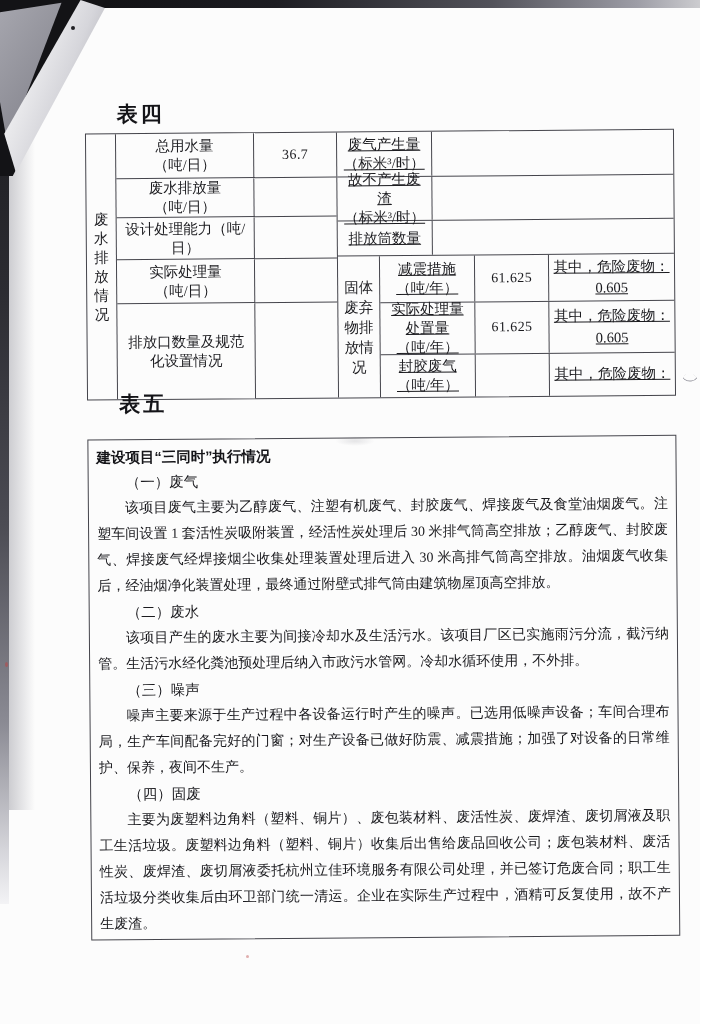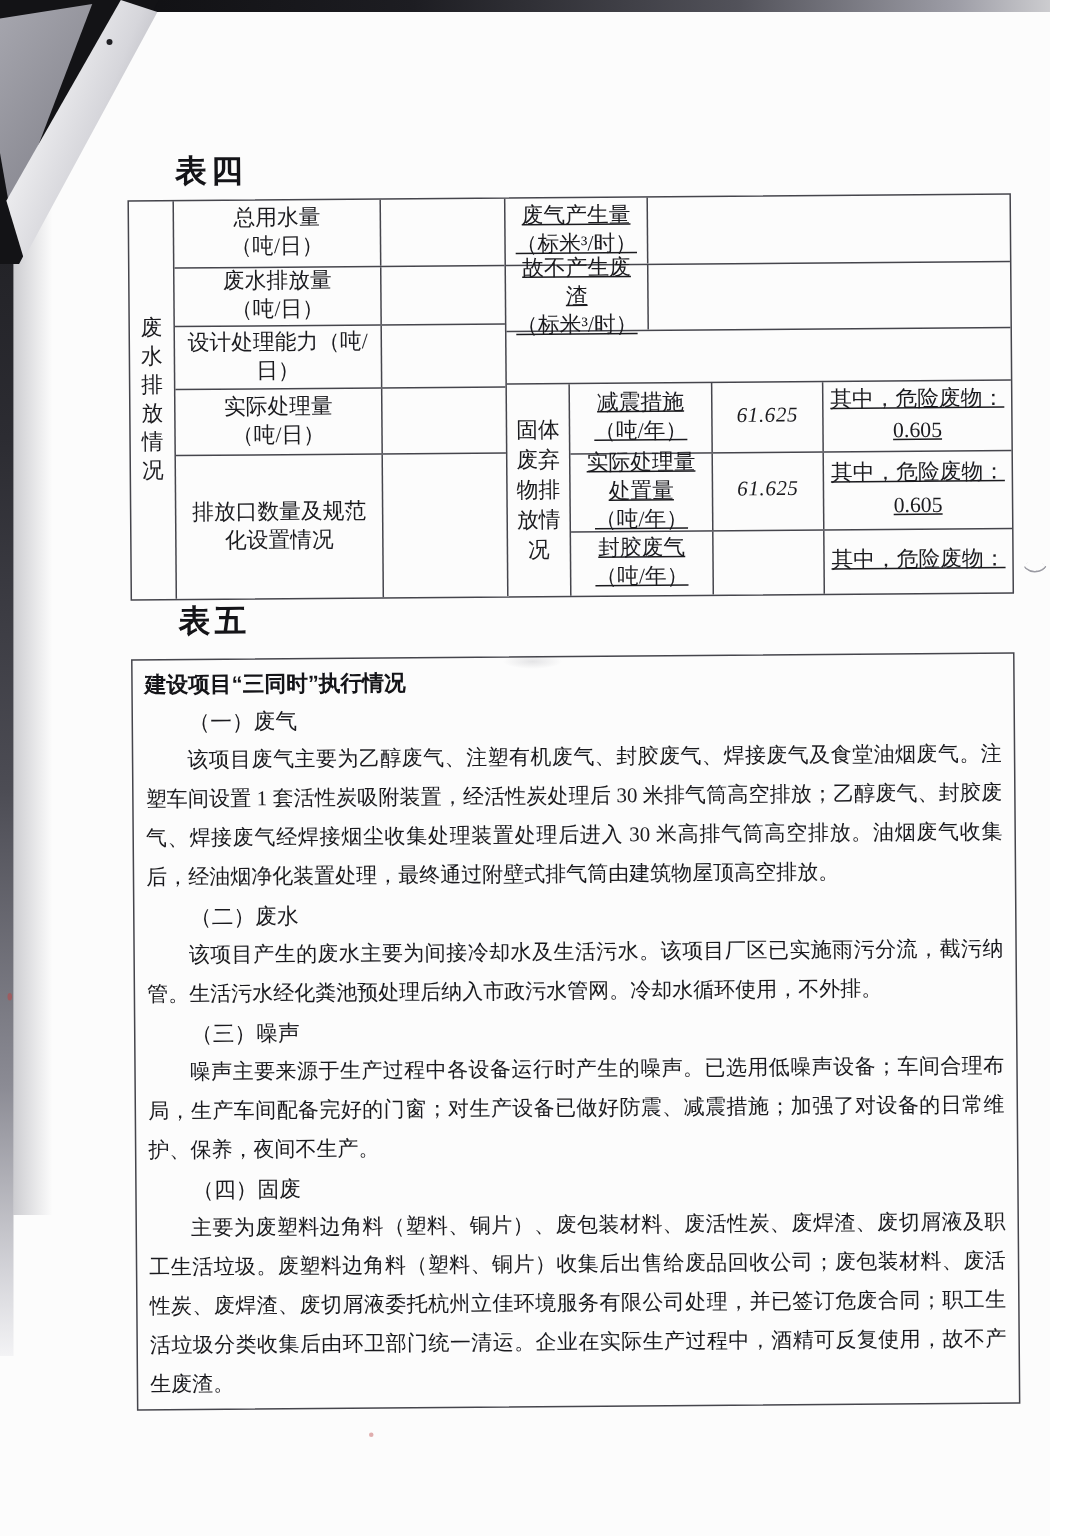--- a/index.html
+++ b/index.html
@@ -36,21 +36,21 @@
     border-radius:0 0 10px 2px;transform:rotate(38deg);}
   .smudge{position:absolute;left:335px;top:436px;width:40px;height:10px;border-radius:50%;
     background:radial-gradient(ellipse at center,rgba(120,120,130,.18),rgba(120,120,130,0) 70%);}
 
   
   .content{position:absolute;inset:0;transform:rotate(-0.45deg);transform-origin:400px 520px;}
 
   .tbl-title{position:absolute;margin:0;font-family:"Liberation Sans",sans-serif;
     font-weight:bold;font-size:21px;letter-spacing:3px;color:#141418;}
   .t4-title{left:120px;top:98px;}
-  .t5-title{left:120px;top:398px;}
+  .t5-title{left:120px;top:388px;}
 
   
   .table4{position:absolute;left:88px;top:131px;width:589px;height:267px;
     border:1.5px solid var(--line);display:flex;box-sizing:border-box;
     font-size:14.5px;line-height:1.3;}
   .t4-left{width:251px;border-right:1.4px solid var(--line);display:flex;box-sizing:border-box;}
   .vcol{display:flex;align-items:center;justify-content:center;text-align:center;
     white-space:pre-line;border-right:1.4px solid var(--line);box-sizing:border-box;}
   .colA{width:30px;line-height:19px;}
   .rows{flex:1;display:flex;flex-direction:column;min-width:0;}
@@ -58,21 +58,21 @@
   .trow:last-child{border-bottom:none;}
   .cell{display:flex;align-items:center;justify-content:center;text-align:center;
     white-space:pre-line;box-sizing:border-box;padding:1px 4px;}
   .lblL{width:138px;border-right:1.4px solid var(--line);}
   .valL{flex:1;}
   .t4-right{flex:1;display:flex;flex-direction:column;min-width:0;}
   .tgroup{display:flex;box-sizing:border-box;min-height:0;}
   .tgroup.first{border-bottom:1.4px solid var(--line);}
   .colD{width:42px;line-height:20px;}
   .lblR{width:95px;border-right:1.4px solid var(--line);text-decoration:underline;}
-  .valR{width:74px;border-right:1.4px solid var(--line);font-style:italic;}
+  .valR{width:74px;border-right:1.4px solid var(--line);}
   .noteR{flex:1;line-height:1.45;text-decoration:underline;}
   .mergedR{flex:1;}
   .num{font-size:14px;letter-spacing:.4px;}
 
   
   .table5{position:absolute;left:88px;top:437px;width:589px;height:501px;
     border:1.5px solid var(--line);box-sizing:border-box;
     padding:5px 8px 0 8px;overflow:hidden;}
   .t5-header{font-family:"Liberation Sans",sans-serif;font-weight:bold;
     font-size:14.5px;line-height:24px;color:#141418;}
@@ -109,20 +109,21 @@
         <div class="vcol colA">废
 水
 排
 放
 情
 况</div>
         <div class="rows">
           <div class="trow" style="height:45px">
             <div class="cell lblL">总用水量
 （吨/日）</div>
+            <div class="cell valL num">36.7</div>
           </div>
           <div class="trow" style="height:39px">
             <div class="cell lblL">废水排放量
 （吨/日）</div>
           </div>
           <div class="trow" style="height:42px">
             <div class="cell lblL">设计处理能力（吨/
 日）</div>
             <div class="cell valL num"></div>
           </div>
@@ -147,20 +148,21 @@
               <div class="cell lblR">废气产生量
 （标米³/时）</div>
               <div class="cell mergedR num"></div>
             </div>
             <div class="trow" style="height:44px">
               <div class="cell lblR">故不产生废渣
 （标米³/时）</div>
               <div class="cell mergedR num"></div>
             </div>
             <div class="trow" style="flex:1">
+              <div class="cell lblR">排放筒数量</div>
               <div class="cell mergedR num"></div>
             </div>
           </div>
         </div>
 
         <div class="tgroup" style="flex:1">
           <div class="vcol colD">固体
 废弃
 物排
 放情

